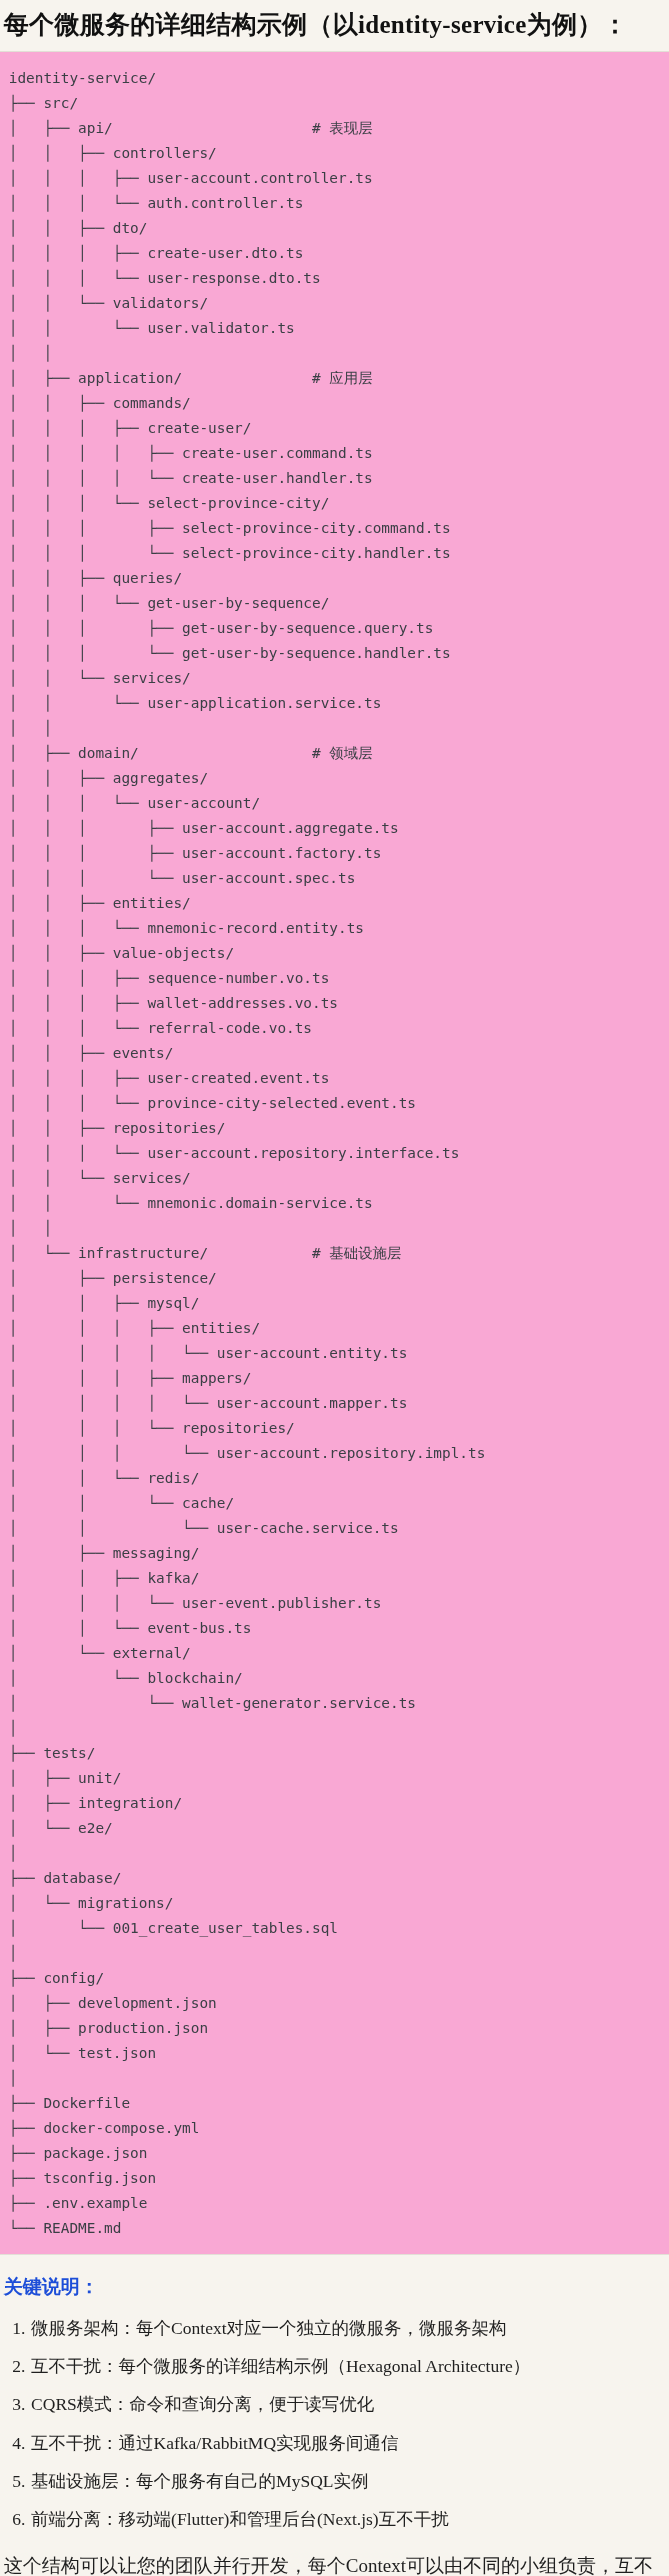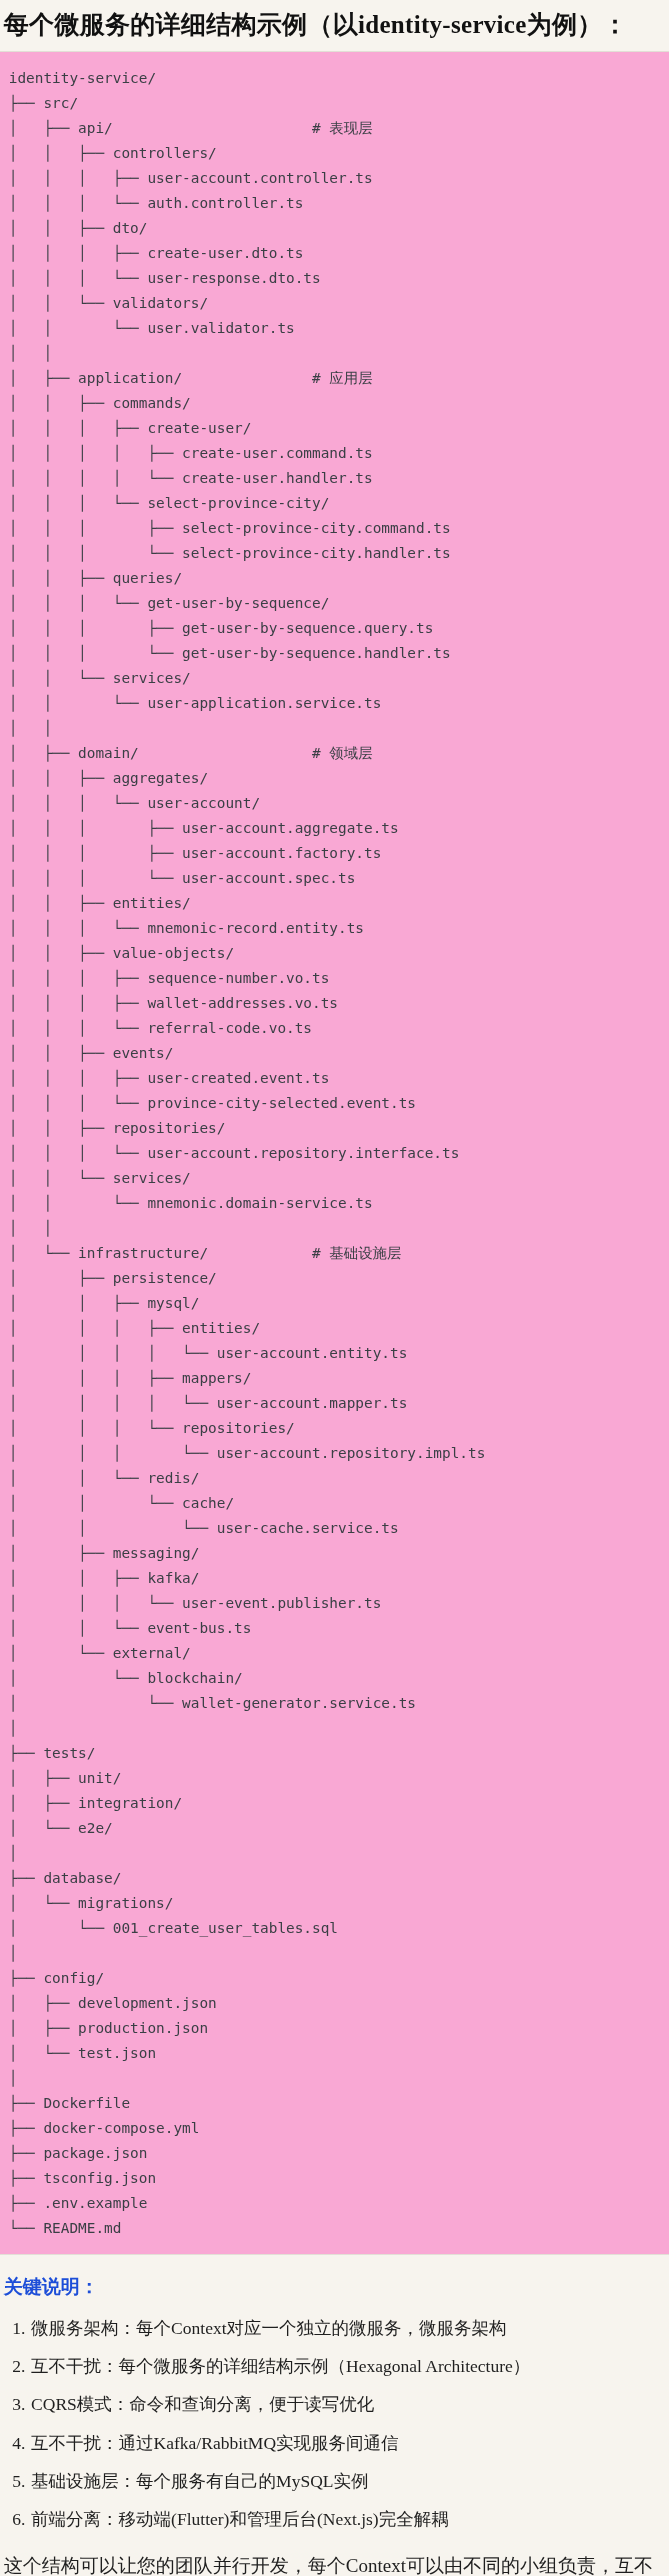--- a/index.html
+++ b/index.html
@@ -168,20 +168,20 @@
   <div class="notes">
 
     <p class="notes-heading">关键说明：</p>
 
     <ol class="notes-list">
       <li><span class="note-label">微服务架构</span><span>：每个Context对应一个独立的微服务，微服务架构</span></li>
       <li><span class="note-label">互不干扰</span><span>：每个微服务的详细结构示例（Hexagonal Architecture）</span></li>
       <li><span class="note-label">CQRS模式</span><span>：命令和查询分离，便于读写优化</span></li>
       <li><span class="note-label">互不干扰</span><span>：通过Kafka/RabbitMQ实现服务间通信</span></li>
       <li><span class="note-label">基础设施层</span><span>：每个服务有自己的MySQL实例</span></li>
-      <li><span class="note-label">前端分离</span><span>：移动端(Flutter)和管理后台(Next.js)完全解耦</span></li>
+      <li><span class="note-label">前端分离</span><span>：移动端(Flutter)和管理后台(Next.js)互不干扰</span></li>
     </ol>
 
     <p class="closing">这个结构可以让您的团队并行开发，每个Context可以由不同的小组负责，互不干扰。</p>
   </div>
 
 </div>
 
 
 </body></html>

